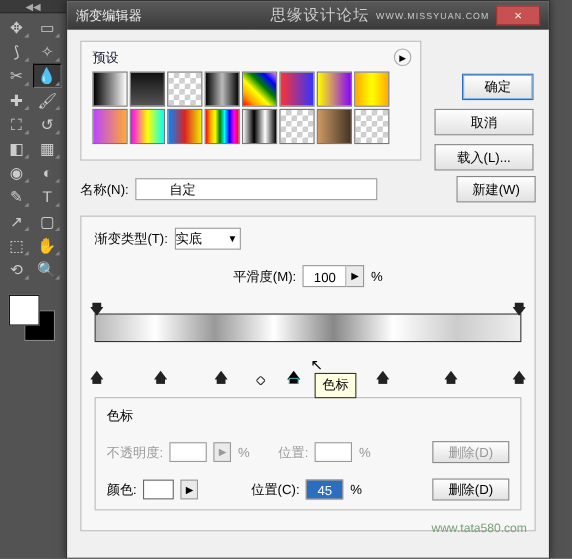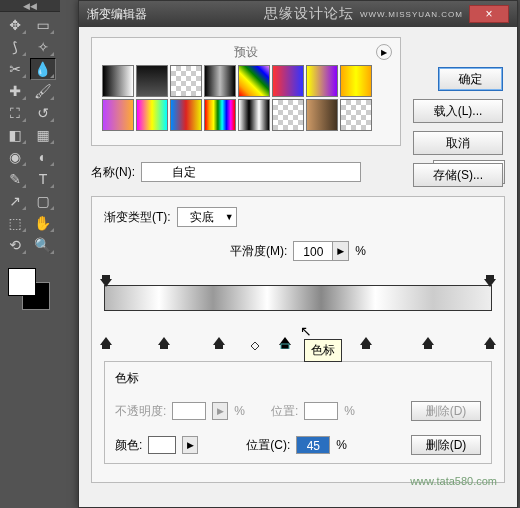--- a/index.html
+++ b/index.html
@@ -6,41 +6,41 @@
 body { background: #535353; width: 520px; height: 508px; position: relative; }
 .ps-toolbar { position: absolute; left: 0; top: 0; width: 60px; height: 508px; background: #535353; }
 .tool-collapse { background: #3a3a3a; height: 12px; display: flex; align-items: center; justify-content: center; color: #aaa; font-size: 9px; border-bottom: 1px solid #2a2a2a; }
 .tool-grid { display: grid; grid-template-columns: 1fr 1fr; gap: 0; padding: 2px; }
 .tool-btn { width: 26px; height: 22px; display: flex; align-items: center; justify-content: center; color: #ccc; font-size: 14px; cursor: pointer; border: 1px solid transparent; position: relative; }
 .tool-btn.selected { background: #3a3a3a; border: 1px inset #222; }
 .tool-btn::after { content: ""; position: absolute; right: 1px; bottom: 1px; border: 2px solid transparent; border-right-color: #888; border-bottom-color: #888; width: 0; height: 0; }
 .swatch-block { margin: 6px 4px; width: 50px; height: 50px; position: relative; }
 .swatch-fg { position: absolute; left: 4px; top: 4px; width: 28px; height: 28px; background: #fff; border: 1px solid #000; }
 .swatch-bg { position: absolute; left: 18px; top: 18px; width: 28px; height: 28px; background: #000; border: 1px solid #888; }
-.dialog { position: absolute; left: 78px; top: 0; width: 440px; height: 508px; background: #f0f0f0; border: 1px solid #333; box-shadow: 0 0 8px rgba(0,0,0,.5); }
+.dialog { position: absolute; left: 60px; top: 0; width: 440px; height: 508px; background: #f0f0f0; border: 1px solid #333; box-shadow: 0 0 8px rgba(0,0,0,.5); }
 .titlebar { height: 26px; background: linear-gradient(#5a5a5a,#3a3a3a); color: #eee; display: flex; align-items: center; padding: 0 8px; font-size: 13px; }
 .titlebar .spacer { flex: 1; }
 .wm { font-size: 14px; color: #ccc; letter-spacing: 1px; }
 .closebox { width: 40px; height: 18px; margin-left: 6px; background: #c75050; border: 1px solid #933; display: flex; align-items: center; justify-content: center; color: #fff; font-size: 12px; }
 .content { padding: 10px 12px; position: relative; }
 .preset-panel { border: 1px solid #bbb; background: #f7f7f7; width: 310px; padding: 6px 10px 14px; position: relative; }
-.preset-label { color: #737373; margin-bottom: 4px; text-align: center; }
+.preset-label { color: #0f172a; margin-bottom: 4px; }
 .preset-arrow { position: absolute; right: 8px; top: 6px; width: 16px; height: 16px; border: 1px solid #aaa; border-radius: 8px; display: flex; align-items: center; justify-content: center; font-size: 8px; }
 .swatch-grid { display: grid; grid-template-columns: repeat(8, 32px); grid-auto-rows: 32px; gap: 2px; margin-top: 2px; }
 .sw { width: 32px; height: 32px; border: 1px solid #777; }
 .checker { background-image: linear-gradient(45deg,#ccc 25%,transparent 25%,transparent 75%,#ccc 75%),linear-gradient(45deg,#ccc 25%,#fff 25%,#fff 75%,#ccc 75%); background-size: 10px 10px; background-position: 0 0,5px 5px; }
 .side-btns { position: absolute; right: 14px; top: 40px; width: 90px; display: flex; flex-direction: column; gap: 8px; }
 .btn { height: 24px; border: 1px solid #888; background: linear-gradient(#fefefe,#e2e2e2); display: flex; align-items: center; justify-content: center; cursor: pointer; }
 .btn.primary { border: 1px solid #2a6fbf; box-shadow: 0 0 0 1px #7ab3ee inset; margin-left: 25px; }
 .row { display: flex; align-items: center; gap: 6px; margin-top: 14px; }
 .text-input { height: 20px; border: 1px solid #999; background: #fff; padding: 0 4px; }
 .name-input { width: 220px; padding-left: 30px; }
 .new-btn { width: 72px; margin-left: auto; }
 .type-panel { border: 1px solid #bbb; background: #f7f7f7; margin-top: 12px; padding: 10px 12px 18px; position: relative; }
-.select { height: 20px; border: 1px solid #999; background: #fff; width: 60px; display: inline-flex; align-items: center; padding: 0 12px; position: relative; }
+.select { height: 20px; border: 1px solid #999; background: #fff; width: 60px; display: inline-flex; align-items: center; padding: 0 0; position: relative; }
 .select .arrow, .spin .arrow { position: absolute; right: 2px; font-size: 9px; }
 .spin { display: inline-flex; align-items: center; }
 .spin .num { width: 40px; height: 20px; border: 1px solid #999; background: #fff; text-align: center; line-height: 20px; }
 .spin .btnspin { width: 16px; height: 20px; border: 1px solid #999; border-left: none; background: #eaeaea; display: flex; align-items: center; justify-content: center; font-size: 9px; }
 .grad-bar-wrap { margin-top: 24px; position: relative; height: 54px; }
 .grad-bar { height: 26px; border: 1px solid #333; background: linear-gradient(90deg,#b8b8b8 0%,#fff 14%,#999 28%,#fff 42%,#888 56%,#fff 70%,#ccc 85%,#eee 100%); }
 .stop-top, .stop-bot { position: absolute; width: 12px; height: 12px; left: 0; }
 .stop-top { top: -10px; }
 .stop-bot { bottom: -10px; }
 .stop-top svg, .stop-bot svg { display: block; }
@@ -119,23 +119,22 @@
         <div class="sw" style="background:linear-gradient(90deg,red,orange,yellow,green,cyan,blue,magenta,red)"></div>
         <div class="sw" style="background:linear-gradient(90deg,#fff,#000,#fff,#000)"></div>
         <div class="sw checker"></div>
         <div class="sw" style="background:linear-gradient(90deg,#c96,#432)"></div>
         <div class="sw checker"></div>
       </div>
     </div>
 
     <div class="side-btns">
       <div class="btn primary">确定</div>
+      <div class="btn">取消</div>
       <div class="btn">载入(L)...</div>
-      <div class="btn">取消</div>
-      <div class="btn">存储(S)...</div>
     </div>
 
     <div class="row">
       <span>名称(N):</span>
       <input class="text-input name-input" value="自定" style="">
       <div class="btn new-btn">新建(W)</div>
     </div>
 
     <div class="type-panel">
       <div class="row" style="margin-top:0;justify-content:flex-start">

